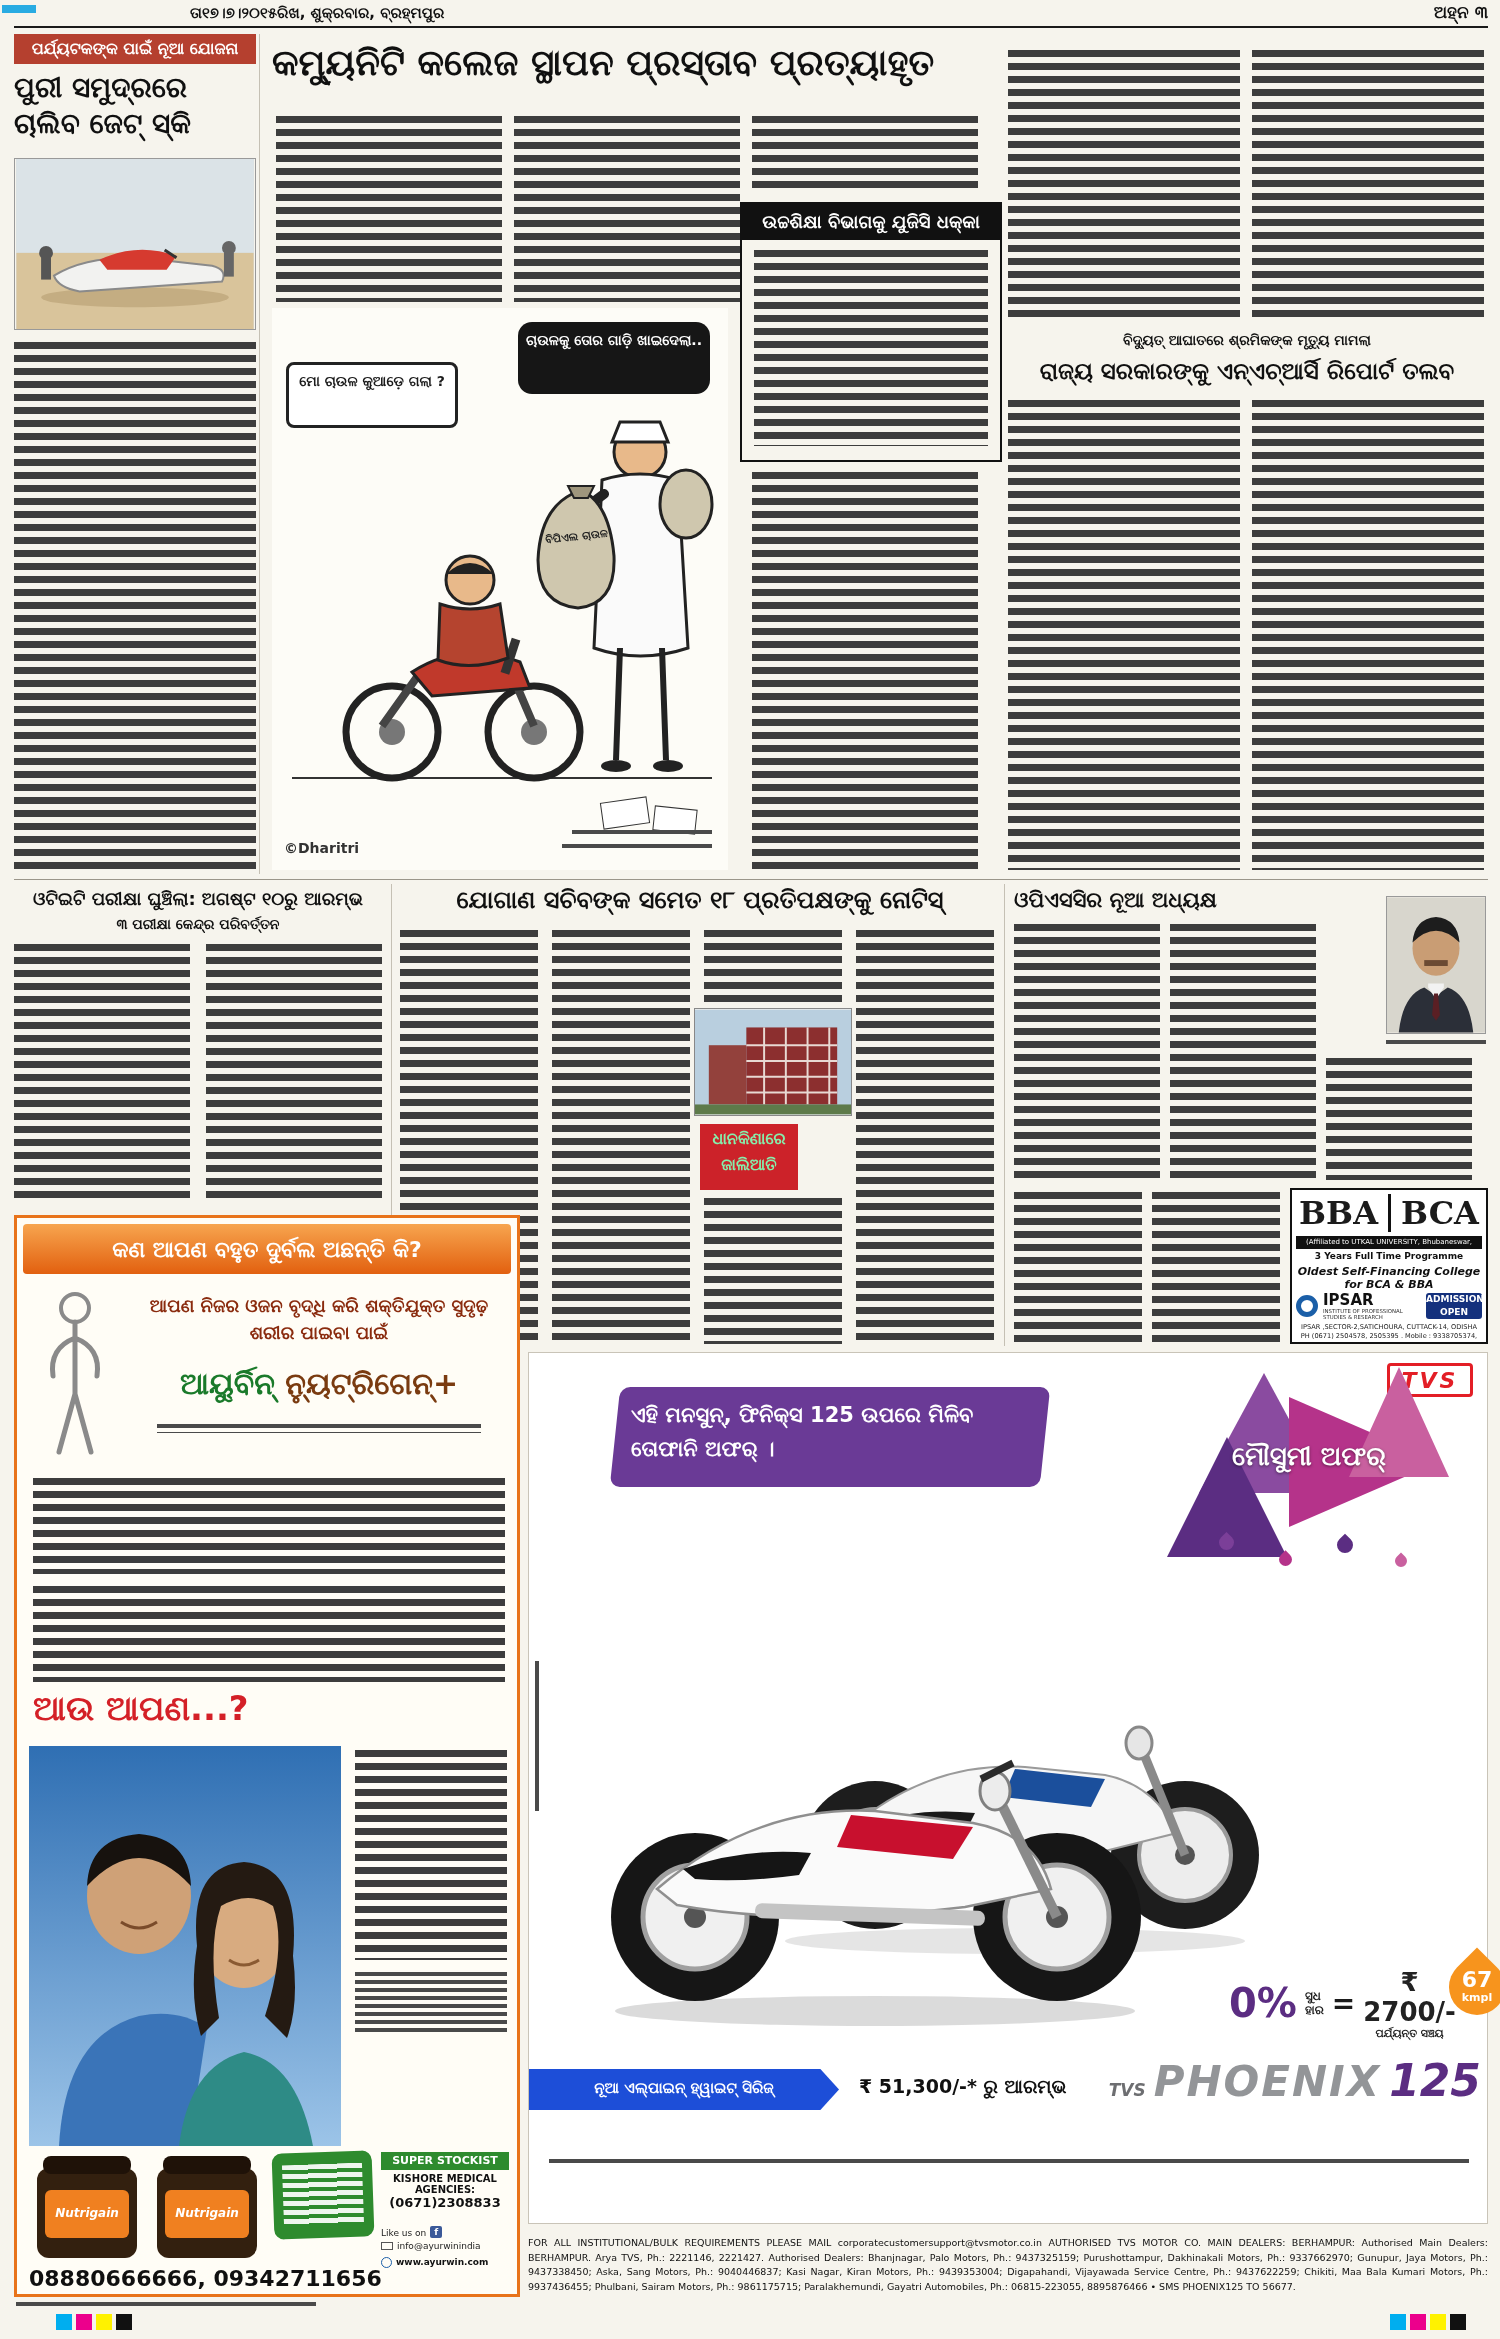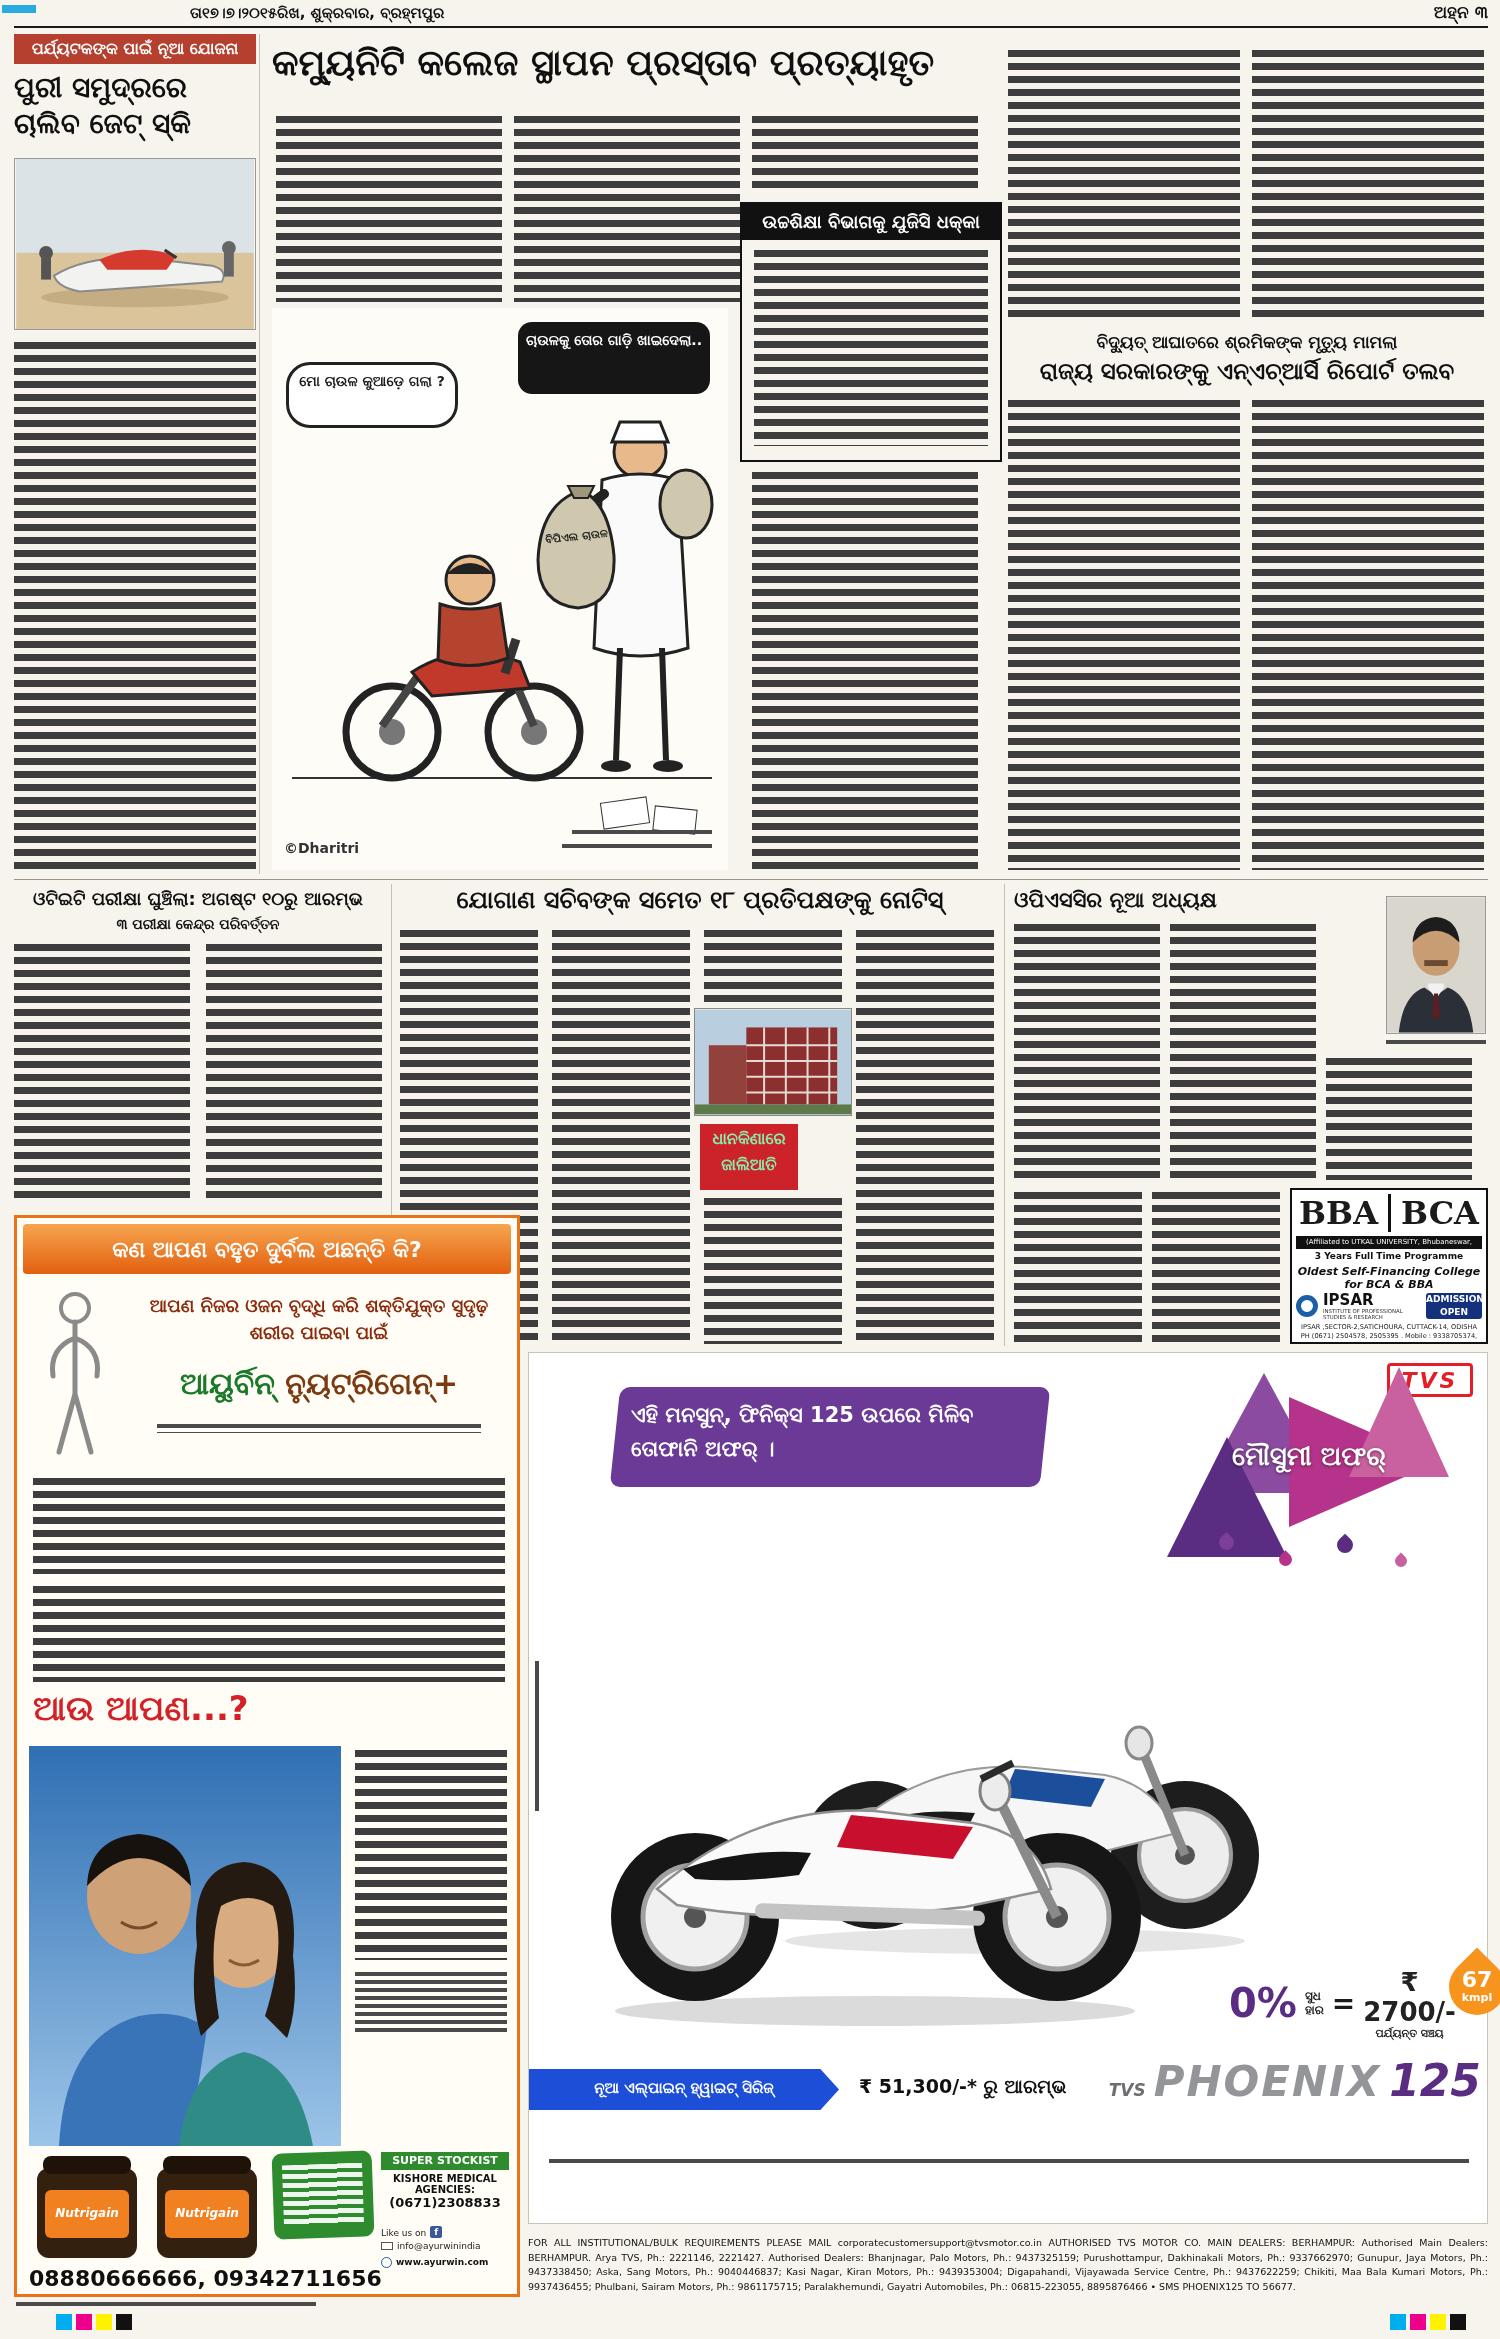--- a/index.html
+++ b/index.html
@@ -60,21 +60,21 @@
   <div class="abs sim" style="left:1252px;top:50px;width:232px;height:272px"></div>
 
   <div class="abs" style="left:740px;top:202px;width:262px;height:260px;border:2px solid #111;background:#f6f4ed">
     <div class="abs ctr clip" style="left:0;top:0;width:258px;height:36px;background:#111;color:#fff;font-weight:bold;font-size:18px;line-height:36px">
       <span>ଉଚ୍ଚଶିକ୍ଷା ବିଭାଗକୁ ଯୁଜିସି ଧକ୍କା</span>
     </div>
     <div class="abs sim" style="left:12px;top:46px;width:234px;height:196px"></div>
   </div>
   <div class="abs sim" style="left:752px;top:472px;width:226px;height:398px"></div>
 
-  <div class="abs hl ctr clip" style="left:1008px;top:332px;width:478px;height:24px;font-size:17px">ବିଦ୍ୟୁତ୍ ଆଘାତରେ ଶ୍ରମିକଙ୍କ ମୃତ୍ୟୁ ମାମଲା</div>
+  <div class="abs hl ctr clip" style="left:1008px;top:332px;width:478px;height:24px;font-size:14px">ବିଦ୍ୟୁତ୍ ଆଘାତରେ ଶ୍ରମିକଙ୍କ ମୃତ୍ୟୁ ମାମଲା</div>
   <div class="abs hl ctr clip" style="left:1008px;top:358px;width:478px;height:32px;font-size:23px">ରାଜ୍ୟ ସରକାରଙ୍କୁ ଏନ୍ଏଚ୍ଆର୍ସି ରିପୋର୍ଟ ତଲବ</div>
   <div class="abs sim" style="left:1008px;top:400px;width:232px;height:470px"></div>
   <div class="abs sim" style="left:1252px;top:400px;width:232px;height:470px"></div>
 
   <div class="abs" style="left:272px;top:308px;width:456px;height:562px;background:#fdfcf7">
     <svg class="abs" width="456" height="562" viewBox="0 0 456 562" style="left:0;top:0">
       <line x1="20" y1="470" x2="440" y2="470" stroke="#333" stroke-width="2"></line>
 
       <circle cx="120" cy="424" r="46" fill="none" stroke="#222" stroke-width="7"></circle>
       <circle cx="120" cy="424" r="13" fill="#777"></circle>
@@ -96,21 +96,21 @@
       <path d="M300,186 Q268,202 266,252 Q266,296 306,300 Q344,296 342,248 Q338,202 316,186 Z" fill="#cfc7ae" stroke="#222" stroke-width="3"></path>
       <path d="M296,178 L322,178 L316,190 L302,190 Z" fill="#9f967c" stroke="#222" stroke-width="2"></path>
       <ellipse cx="414" cy="196" rx="26" ry="34" fill="#cfc7ae" stroke="#222" stroke-width="3"></ellipse>
       <path d="M348,340 L344,452 M390,340 L394,452" stroke="#222" stroke-width="6"></path>
       <ellipse cx="344" cy="458" rx="15" ry="6" fill="#222"></ellipse>
       <ellipse cx="396" cy="458" rx="15" ry="6" fill="#222"></ellipse>
 
       <rect x="330" y="492" width="46" height="26" fill="#fff" stroke="#333" transform="rotate(-8 353 505)"></rect>
       <rect x="382" y="500" width="42" height="24" fill="#fff" stroke="#333" transform="rotate(6 403 512)"></rect>
     </svg>
-    <div class="abs ctr clip" style="left:14px;top:54px;width:172px;height:66px;background:#fff;border:3px solid #222;border-radius:24px;font-weight:bold;font-size:14px;padding:8px 6px">
+    <div class="abs ctr clip" style="left:14px;top:54px;width:172px;height:66px;background:#fff;border:3px solid #222;border-radius:8px;font-weight:bold;font-size:14px;padding:8px 6px">
       <span>ମୋ ଚାଉଳ କୁଆଡ଼େ ଗଲା ?</span>
     </div>
     <div class="abs ctr clip" style="left:246px;top:14px;width:192px;height:72px;background:#161616;color:#fff;border-radius:14px;font-weight:bold;font-size:14px;padding:10px 8px">
       <span>ଚାଉଳକୁ ତୋର ଗାଡ଼ି ଖାଇଦେଲା..</span>
     </div>
     <div class="abs ctr clip hl" style="left:270px;top:222px;width:72px;height:40px;font-size:11px;transform:rotate(-6deg);color:#222">ବିପିଏଲ ଚାଉଳ</div>
     <div class="abs hl" style="left:12px;bottom:12px;width:120px;height:18px;font-size:14px;color:#333">©Dharitri</div>
     <div class="abs sim-sm" style="left:300px;top:522px;width:140px;height:7px"></div>
     <div class="abs sim-sm" style="left:290px;top:536px;width:150px;height:7px"></div>
   </div>

